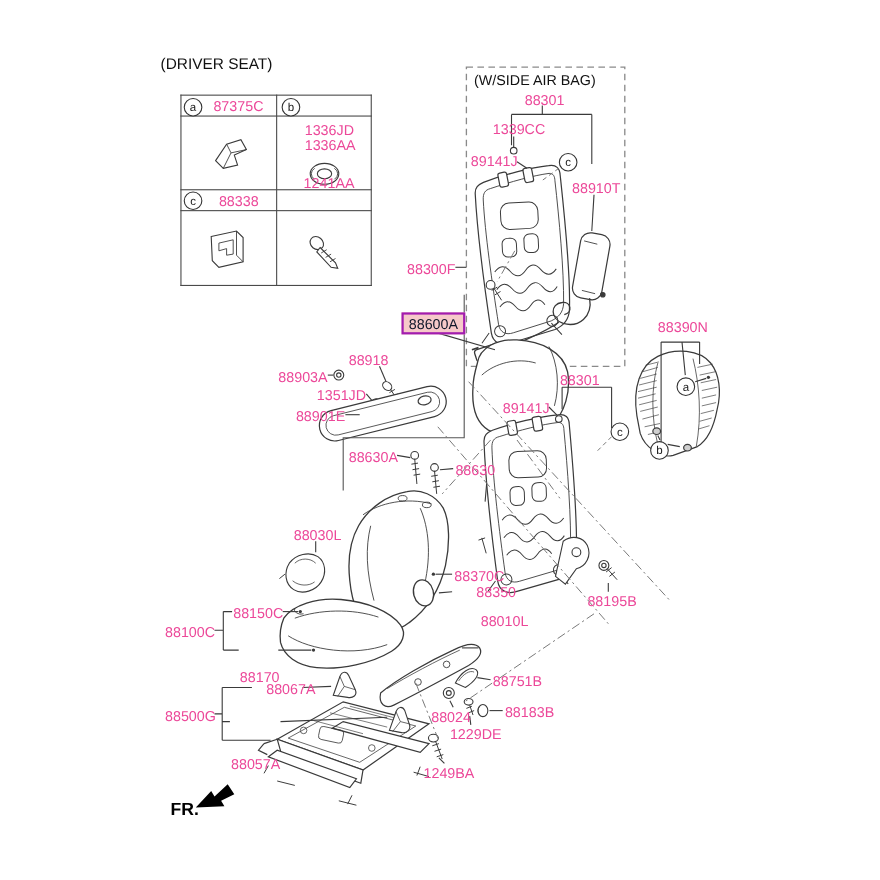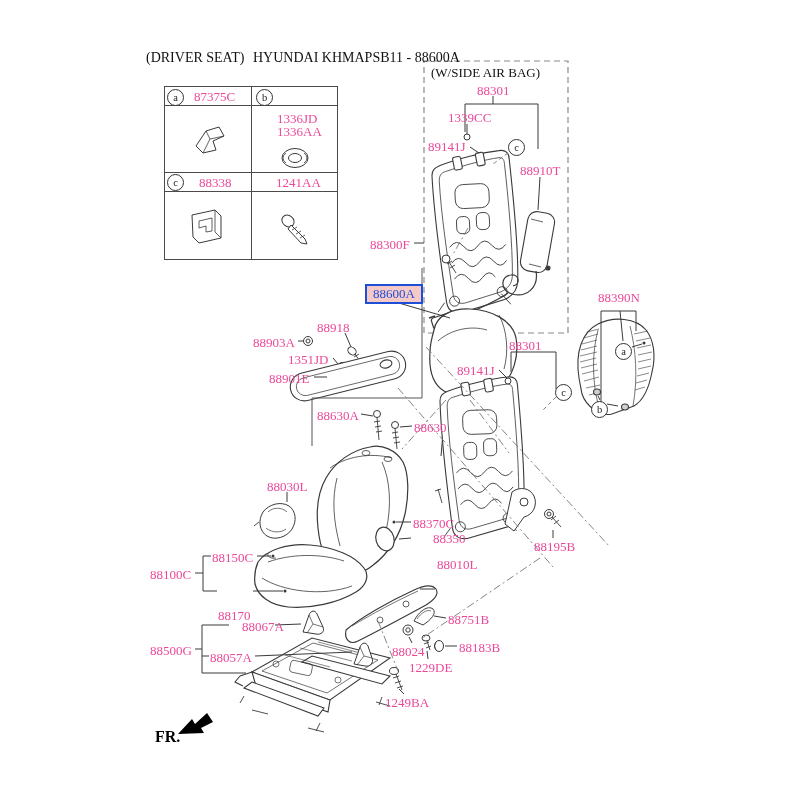--- a/index.html
+++ b/index.html
@@ -1,25 +1,25 @@
 <!DOCTYPE html>
 <html><head>
 <meta charset="utf-8">
 <style>
   html,body{margin:0;padding:0;background:#fff;}
   .stage{position:relative;width:800px;height:800px;background:#fff;overflow:hidden;
-         font-family:Liberation Serif, serif;}
+         font-family:Liberation Sans, sans-serif;}
   svg.art{position:absolute;left:0;top:0;z-index:1;}
   .txt{position:absolute;z-index:3;white-space:nowrap;color:#111;font-size:14px;}
   .lbl{position:absolute;z-index:3;white-space:nowrap;color:#ec4899;font-size:13px;cursor:pointer;}
   .circ{position:absolute;z-index:4;width:15px;height:15px;border:1px solid #333;border-radius:50%;
         background:#fff;display:flex;align-items:center;justify-content:center;
         font-size:10.5px;color:#222;}
-  .hibox{position:absolute;z-index:4;width:54px;height:16px;border:2px solid #1d4ed8;background:#f6c9c9;
-         color:#1d4ed8;font-size:13px;display:flex;align-items:center;justify-content:center;}
+  .hibox{position:absolute;z-index:4;width:54px;height:16px;border:2px solid #a21caf;background:#f6c9c9;
+         color:#0f172a;font-size:13px;display:flex;align-items:center;justify-content:center;}
   .tbl-line{position:absolute;background:#4a4a4a;z-index:2;}
   .fr{position:absolute;z-index:3;color:#000;font-size:16px;font-weight:bold;}
 </style>
 </head>
 <body>
 
 <div class="stage">
 
   <svg class="art" width="800" height="800" viewBox="0 0 800 800">
     <defs>
@@ -263,41 +263,40 @@
       <path d="M446,400 L402,449" stroke-dasharray="8 3 2 3"></path>
       <path d="M540,558 L421,639" stroke-dasharray="8 3 2 3"></path>
       <path d="M378,621 L398,671" stroke-dasharray="8 3 2 3"></path>
       <path d="M468,228 L452,256" stroke-dasharray="8 3 2 3"></path>
     </g>
 
     <polygon points="178,734 192,719 195,724 207,713 213,722 201,728 204,733" fill="#000"></polygon>
   </svg>
 
   <div class="txt" style="left:146px;top:50px;">(DRIVER SEAT)</div>
-  <div class="txt" style="left:253px;top:50px;">HYUNDAI KHMAPSB11 - 88600A</div>
   <div class="txt" style="left:431px;top:65px;font-size:13px;">(W/SIDE AIR BAG)</div>
 
   <div>
     <div class="tbl-line" style="left:164px;top:86px;width:174px;height:1px;"></div>
     <div class="tbl-line" style="left:164px;top:105px;width:174px;height:1px;"></div>
     <div class="tbl-line" style="left:164px;top:172px;width:174px;height:1px;"></div>
     <div class="tbl-line" style="left:164px;top:191px;width:174px;height:1px;"></div>
     <div class="tbl-line" style="left:164px;top:259px;width:174px;height:1px;"></div>
     <div class="tbl-line" style="left:164px;top:86px;width:1px;height:174px;"></div>
     <div class="tbl-line" style="left:251px;top:86px;width:1px;height:174px;"></div>
     <div class="tbl-line" style="left:337px;top:86px;width:1px;height:174px;"></div>
   </div>
   <div class="circ" style="left:167px;top:89px;">a</div>
   <div class="lbl" style="left:194px;top:89px;">87375C</div>
   <div class="circ" style="left:256px;top:89px;">b</div>
   <div class="lbl" style="left:277px;top:111px;">1336JD</div>
   <div class="lbl" style="left:277px;top:124px;">1336AA</div>
   <div class="circ" style="left:167px;top:174px;">c</div>
   <div class="lbl" style="left:199px;top:175px;">88338</div>
-  <div class="lbl" style="left:276px;top:175px;">1241AA</div>
+  <div class="lbl" style="left:276px;top:159px;">1241AA</div>
 
   <div class="lbl" style="left:477px;top:83px;">88301</div>
   <div class="lbl" style="left:448px;top:110px;">1339CC</div>
   <div class="lbl" style="left:428px;top:139px;">89141J</div>
   <div class="circ" style="left:508px;top:139px;">c</div>
   <div class="lbl" style="left:520px;top:163px;">88910T</div>
   <div class="lbl" style="left:370px;top:237px;">88300F</div>
 
   <div class="hibox" style="left:365px;top:284px;">88600A</div>
 
@@ -326,17 +325,17 @@
   <div class="lbl" style="left:218px;top:585px;margin-top:23px;">88170</div>
 
   <div class="lbl" style="left:437px;top:557px;">88010L</div>
   <div class="lbl" style="left:448px;top:612px;">88751B</div>
   <div class="lbl" style="left:392px;top:644px;">88024</div>
   <div class="lbl" style="left:459px;top:640px;">88183B</div>
   <div class="lbl" style="left:409px;top:660px;">1229DE</div>
   <div class="lbl" style="left:385px;top:695px;">1249BA</div>
   <div class="lbl" style="left:230px;top:619px;margin-left:12px;">88067A</div>
   <div class="lbl" style="left:150px;top:643px;">88500G</div>
-  <div class="lbl" style="left:210px;top:650px;">88057A</div>
+  <div class="lbl" style="left:210px;top:687px;">88057A</div>
 
   <div class="fr" style="left:155px;top:728px;">FR.</div>
 
 </div>
 
 </body></html>

